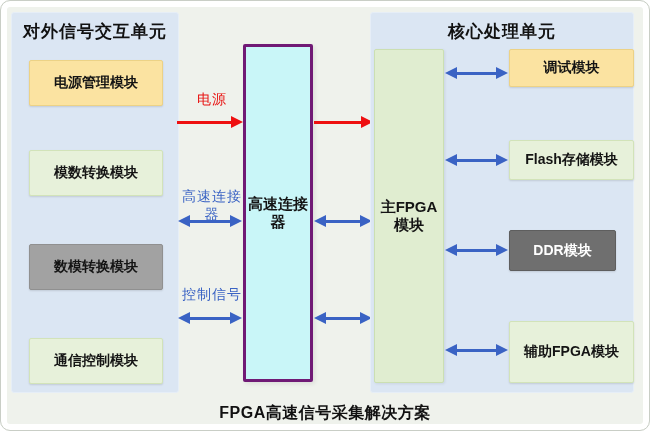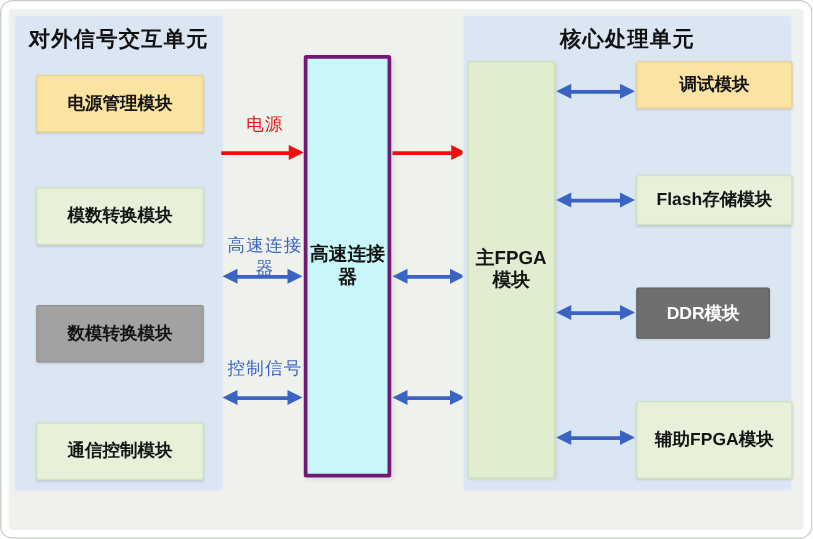--- a/index.html
+++ b/index.html
@@ -135,14 +135,15 @@
         <div class="head l"></div>
         <div class="head r"></div>
     </div>
     <div class="arrow bi" style="left:74px;top:331px;width:63px;">
       <div class="line"></div>
         <div class="head l"></div>
         <div class="head r"></div>
     </div>
   </div>
 
+  <div class="caption">FPGA高速信号采集解决方案</div>
 
 </div>
 
 </body></html>

